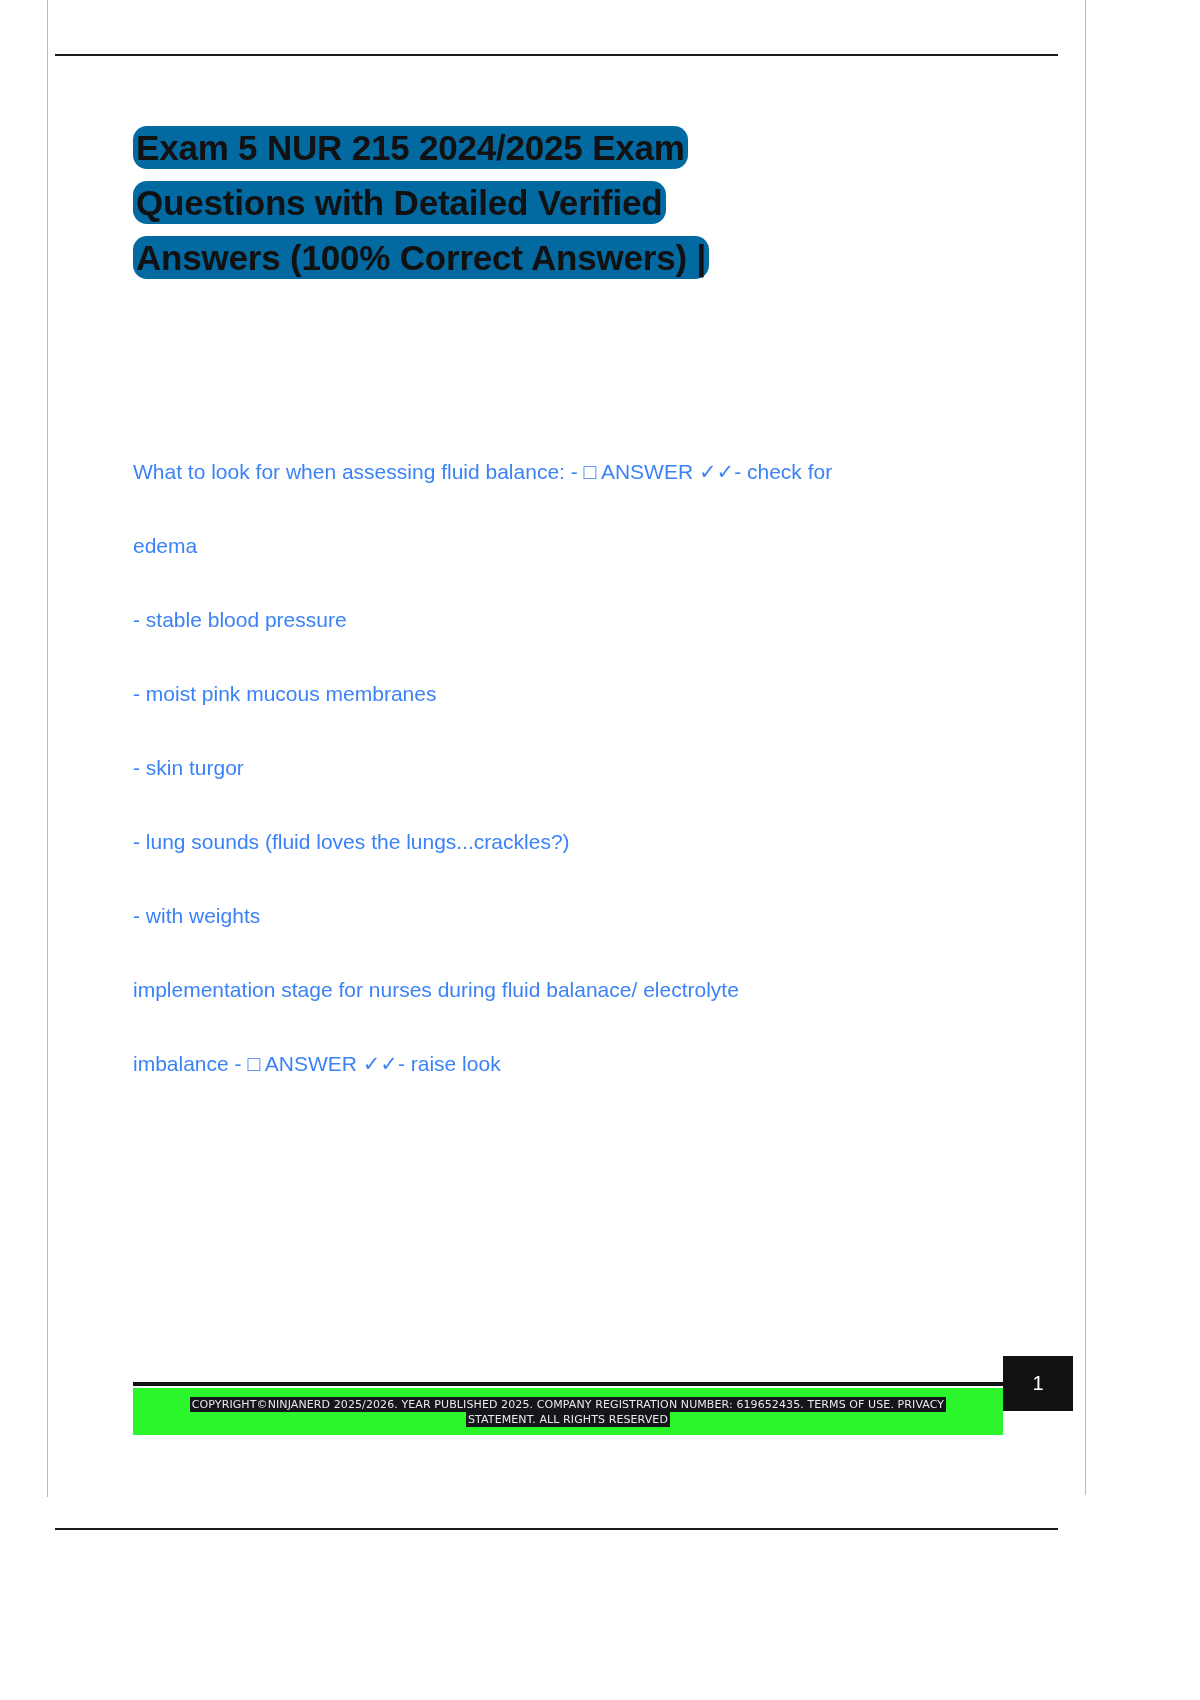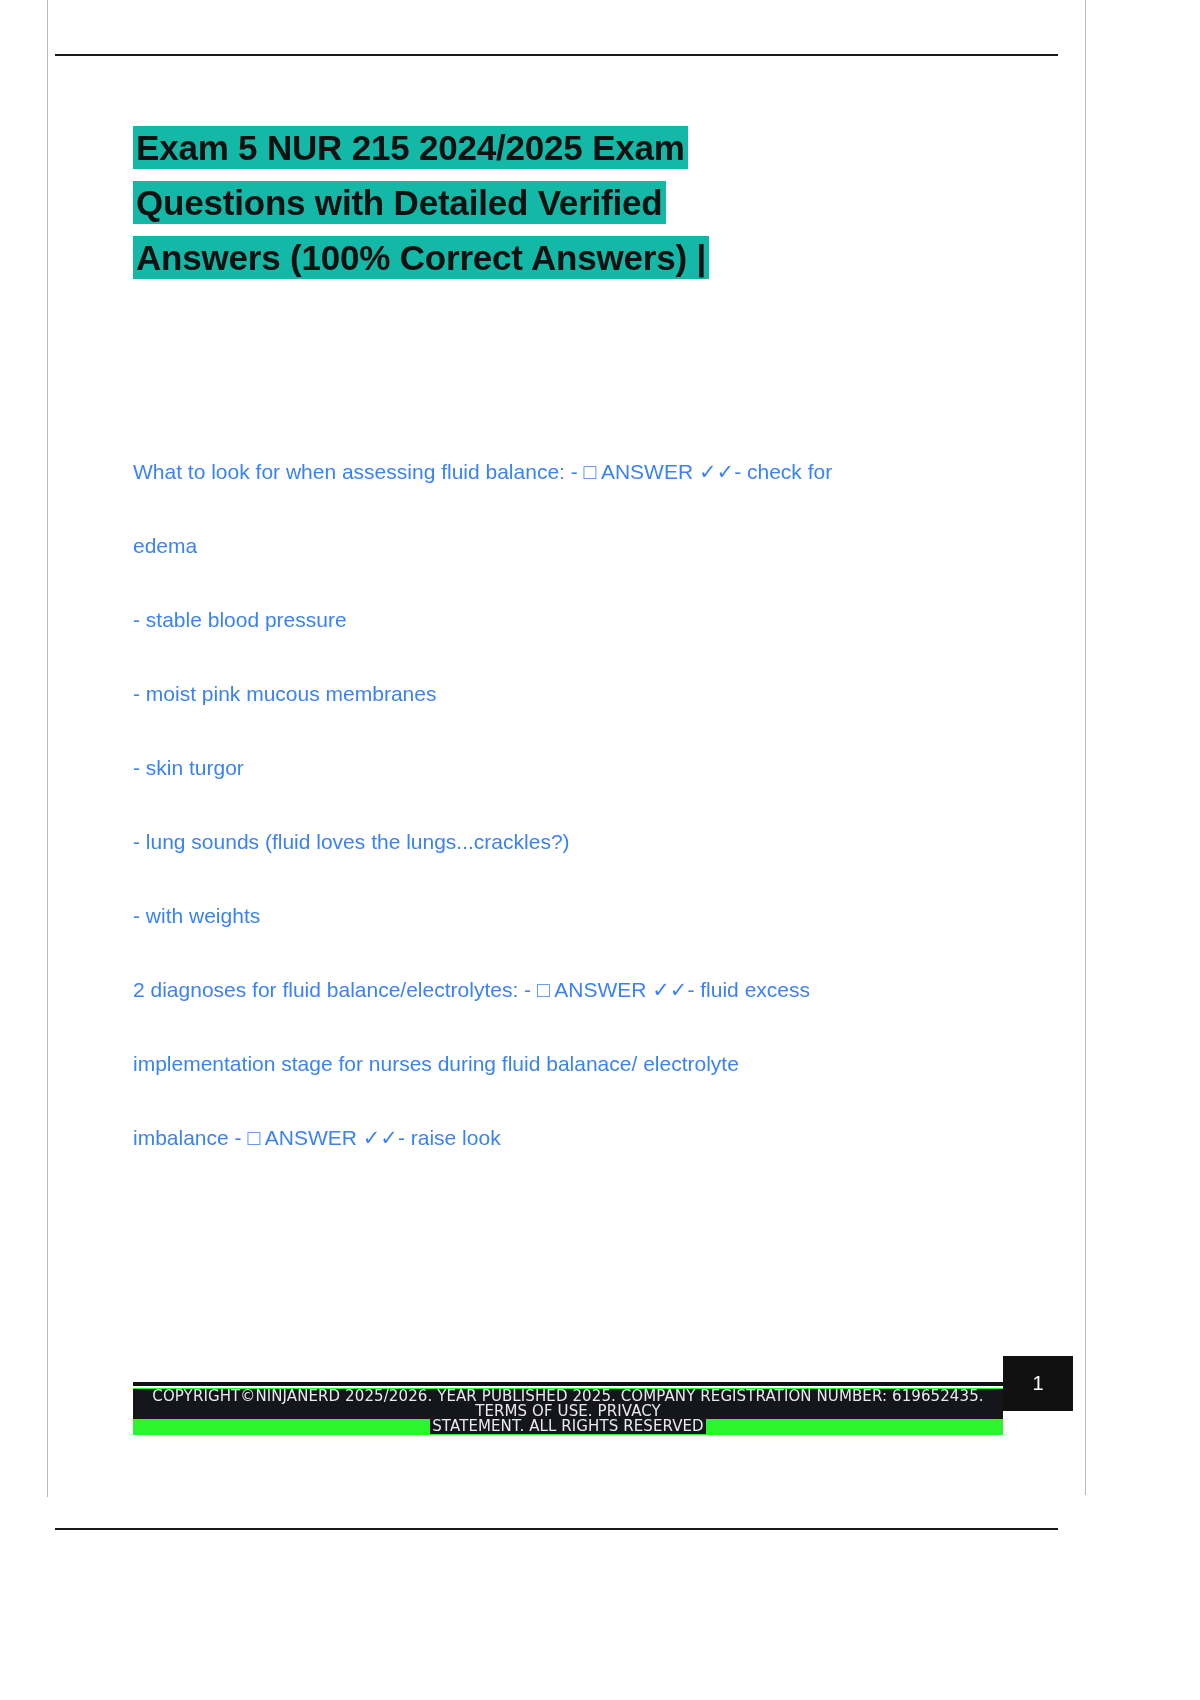--- a/index.html
+++ b/index.html
@@ -68,23 +68,24 @@
   .doc-title {
     font-size: 35px;
     font-weight: bold;
     line-height: 55px;
     color: #111111;
     letter-spacing: -0.2px;
     margin: 0;
     width: 760px;
   }
   .doc-title .hl {
-    background: #14b8a6;
+    background: #0369a1;
     padding: 2px 3px;
     box-decoration-break: clone;
+    border-radius: 14px;
     -webkit-box-decoration-break: clone;
   }
 
   .body-block {
     margin-top: 150px;
   }
 
   .para {
     font-size: 21px;
     line-height: 74px;
@@ -119,21 +120,21 @@
     display: flex;
     flex-direction: column;
     align-items: center;
     justify-content: center;
     text-align: center;
   }
   .footer-text span {
     display: inline-block;
     background: #15151c;
     color: #e9e9ef;
-    font-size: 15px;
+    font-size: 11px;
     letter-spacing: 0.1px;
     line-height: 15px;
     padding: 0 2px;
     font-family: "DejaVu Sans", sans-serif;
   }
 
   .page-number {
     position: absolute;
     left: 1003px;
     top: 1356px;
@@ -166,21 +167,20 @@
     </h1>
 
     <div class="body-block">
       <p class="para">What to look for when assessing fluid balance: - □ ANSWER ✓✓- check for</p>
       <p class="para">edema</p>
       <p class="para">- stable blood pressure</p>
       <p class="para">- moist pink mucous membranes</p>
       <p class="para">- skin turgor</p>
       <p class="para">- lung sounds (fluid loves the lungs...crackles?)</p>
       <p class="para">- with weights</p>
-      <p class="para">2 diagnoses for fluid balance/electrolytes: - □ ANSWER ✓✓- fluid excess</p>
       <p class="para">implementation stage for nurses during fluid balanace/ electrolyte</p>
       <p class="para">imbalance - □ ANSWER ✓✓- raise look</p>
     </div>
 
   </div>
 
   <div class="footer-rule"></div>
   <div class="footer-band"></div>
   <div class="footer-text">
     <span>COPYRIGHT©NINJANERD 2025/2026. YEAR PUBLISHED 2025. COMPANY REGISTRATION NUMBER: 619652435. TERMS OF USE. PRIVACY</span>

